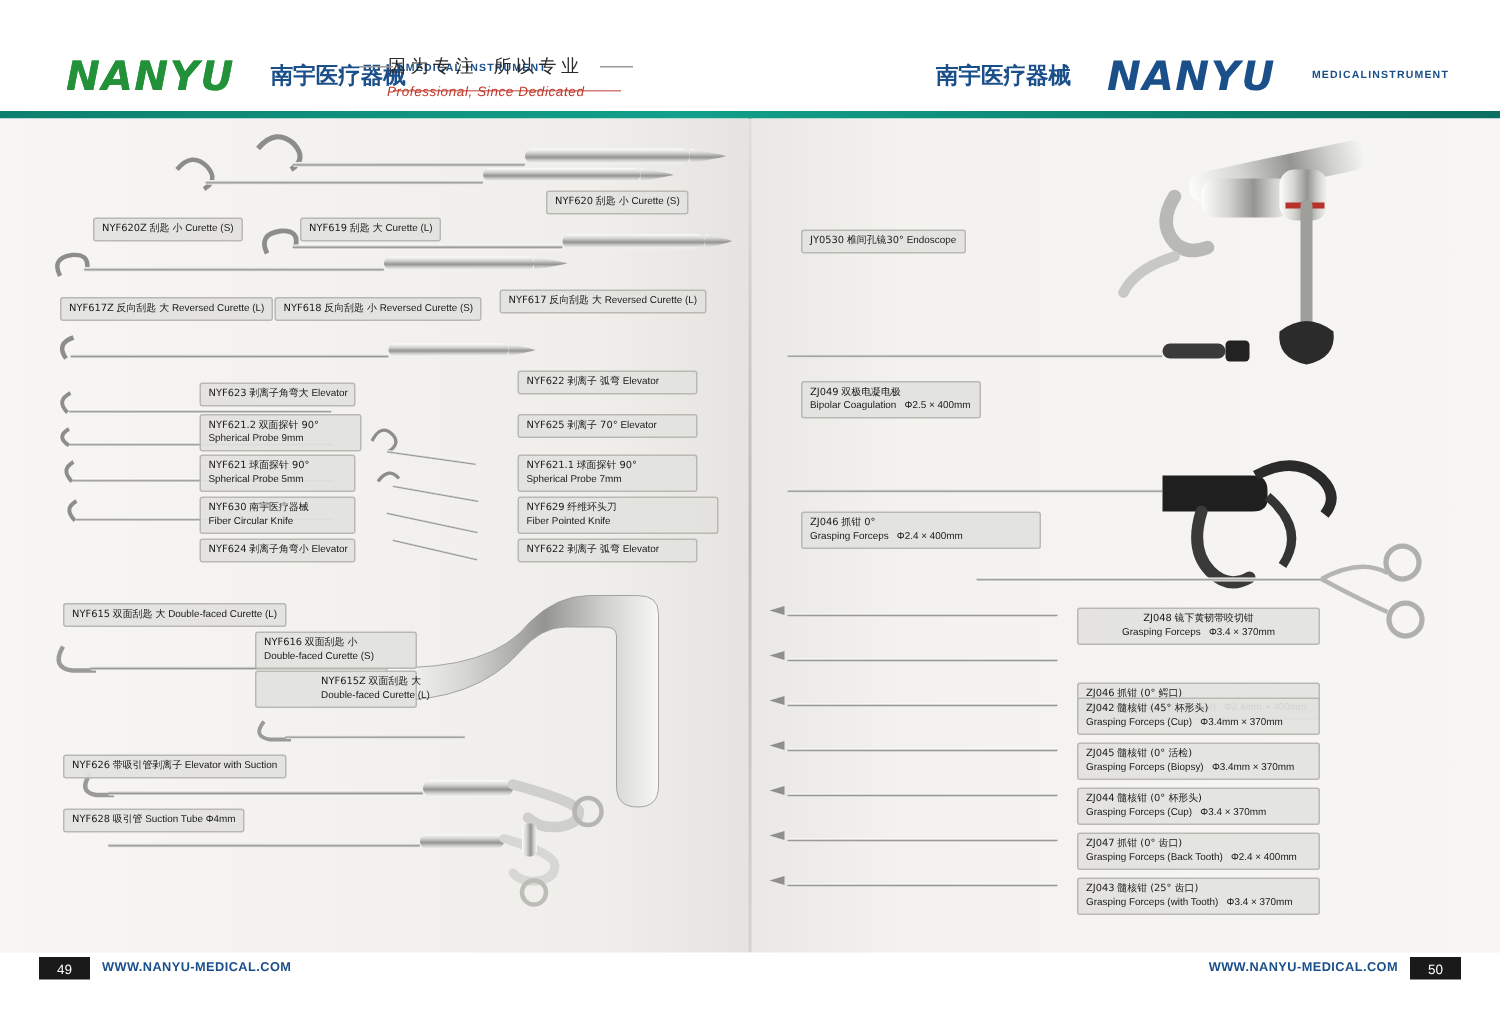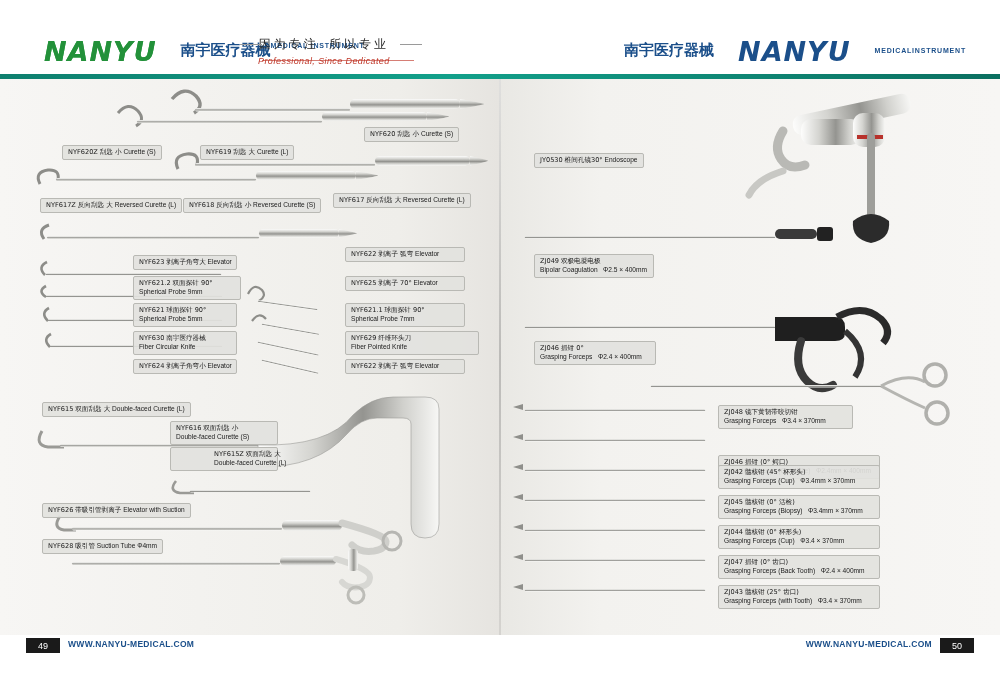--- a/index.html
+++ b/index.html
@@ -443,30 +443,30 @@
 
     <div class="label" style="left:534px; top:254px; width:120px;">
       <span class="cn">ZJ049</span>
       <span class="cn">双极电凝电极</span>
       <span class="l2">
         <span>Bipolar Coagulation</span>
         &nbsp;&nbsp;<span>Φ2.5 × 400mm</span>
       </span>
     </div>
 
-    <div class="label" style="left:534px; top:341px; width:122px;">
+    <div class="label" style="left:534px; top:341px; width:160px;">
       <span class="cn">ZJ046</span>
       <span class="cn">抓钳 0°</span>
       <span class="l2">
         <span>Grasping Forceps</span>
         &nbsp;&nbsp;<span>Φ2.4 × 400mm</span>
       </span>
     </div>
 
-    <div class="label" style="left:718px; top:405px; width:135px;">
+    <div class="label" style="left:718px; top:405px; width:162px;text-align:center;">
       <span class="cn">ZJ048</span>
       <span class="cn">镜下黄韧带咬切钳</span>
       <span class="l2">
         <span>Grasping Forceps</span>
         &nbsp;&nbsp;<span>Φ3.4 × 370mm</span>
       </span>
     </div>
     <div class="label" style="left:718px; top:435px; width:162px;margin-top:20px;">
       <span class="cn">ZJ046</span>
       <span class="cn">抓钳 (0°  鳄口)</span>

